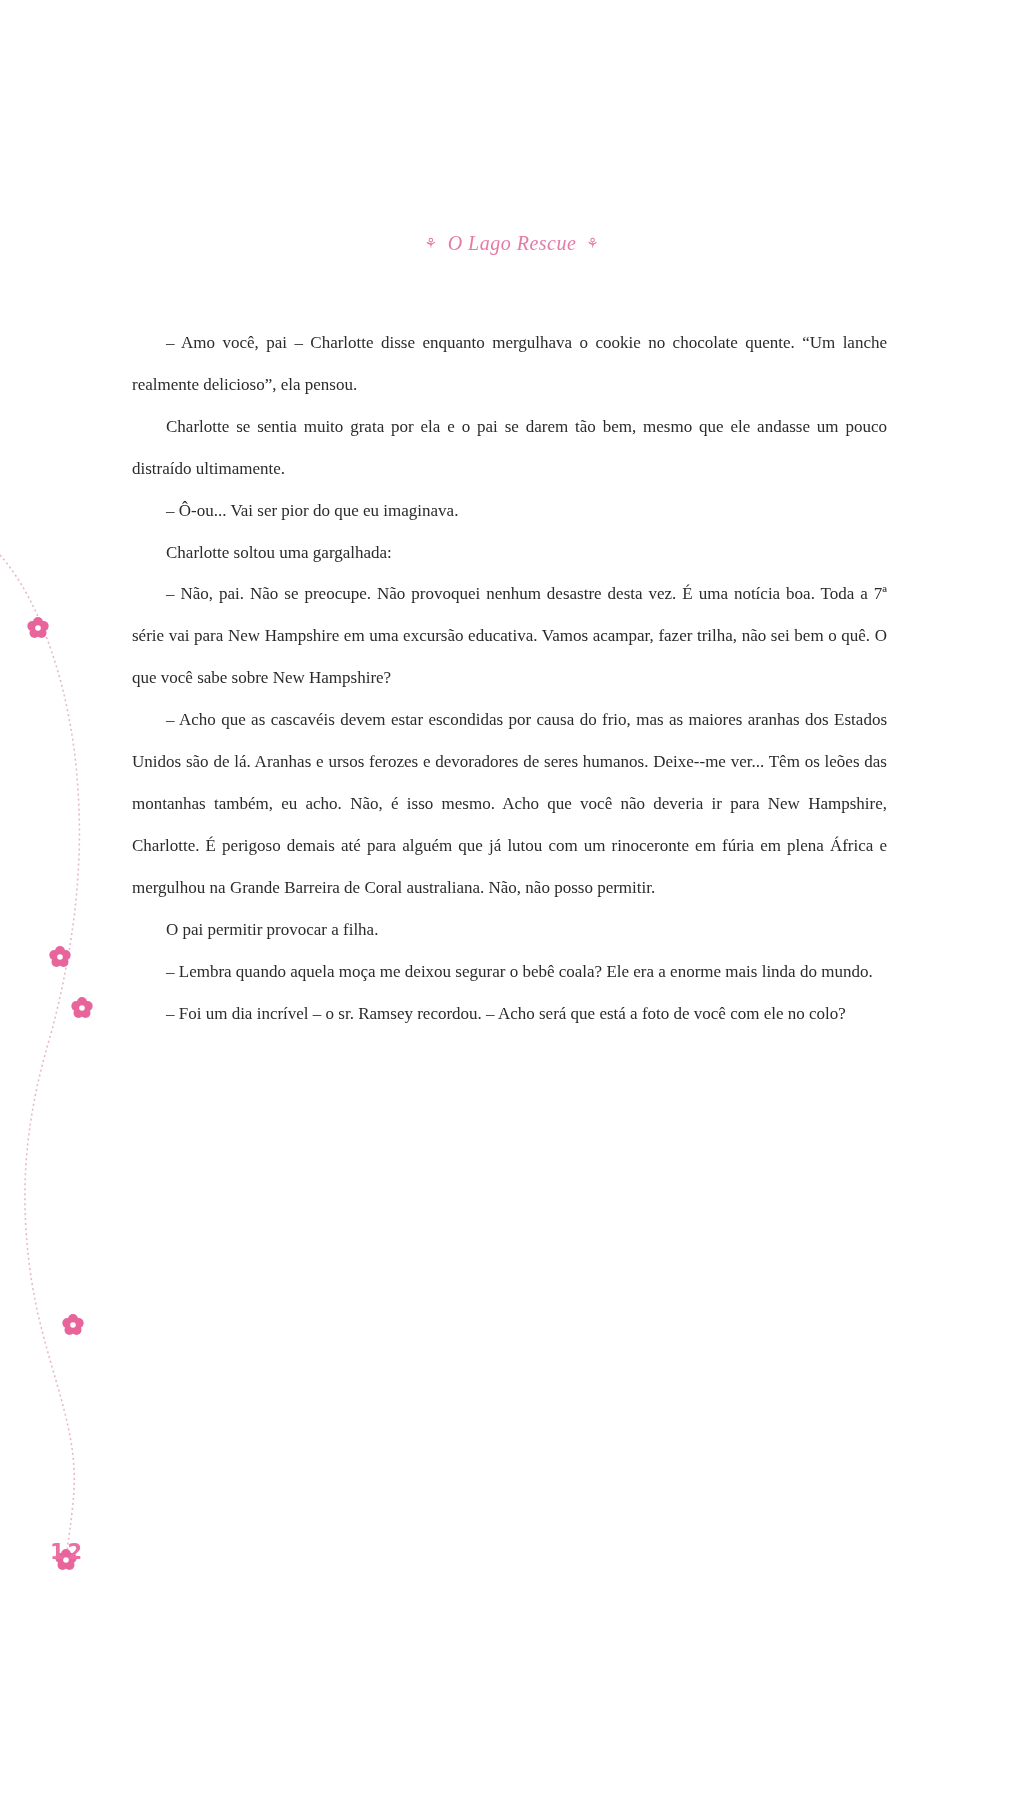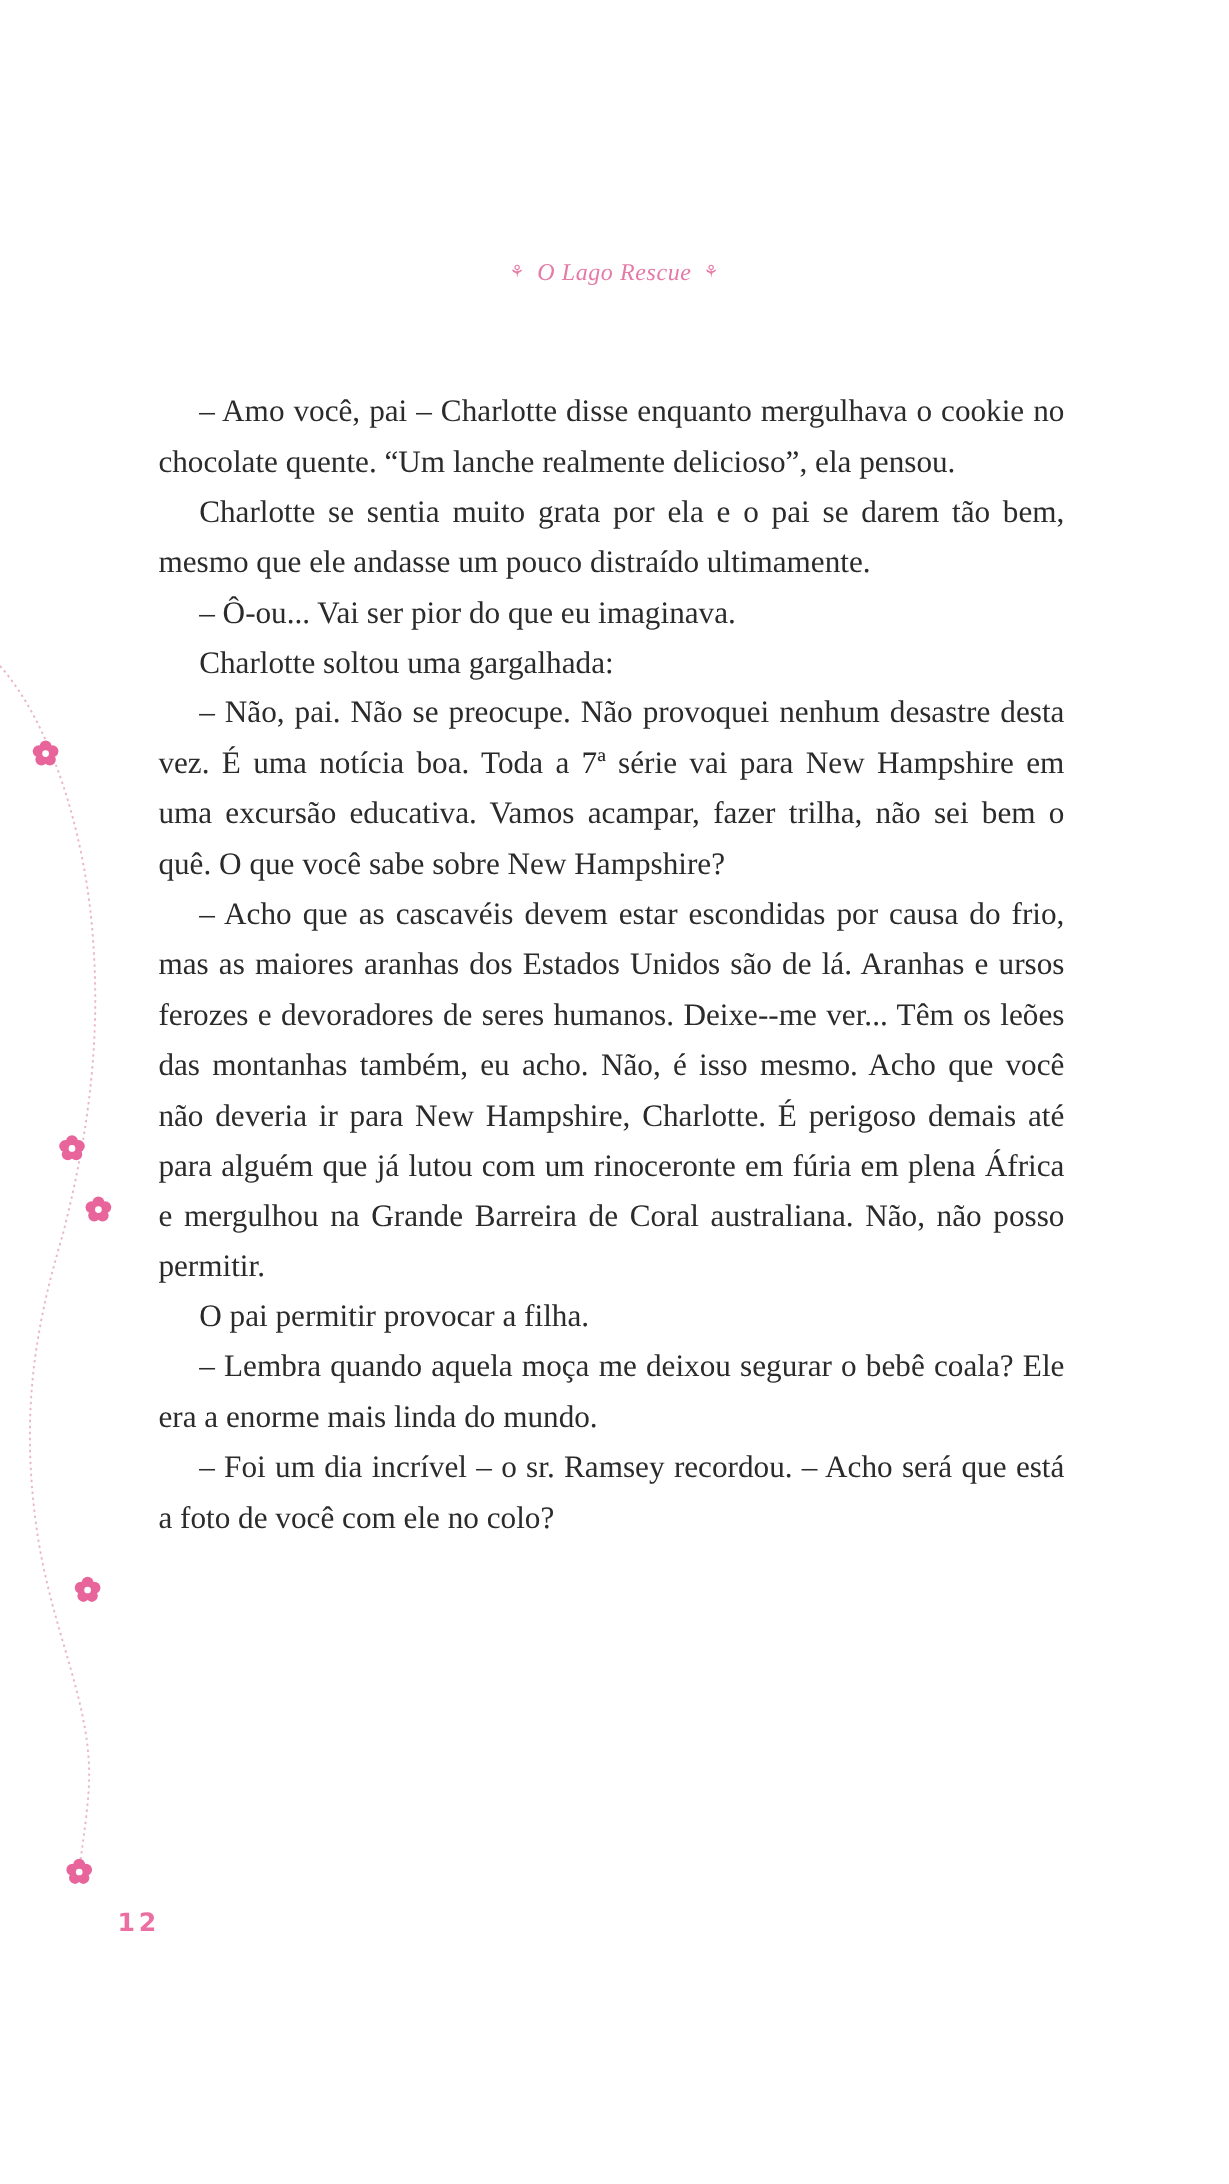--- a/index.html
+++ b/index.html
@@ -10,21 +10,21 @@
     body {
       width: 1024px;
       height: 1820px;
       position: relative;
       overflow: hidden;
       font-family: "DejaVu Serif", "Liberation Serif", serif;
       color: #2a2a2a;
     }
     .running-header {
       position: absolute;
-      top: 216px;
+      top: 232px;
       left: 0;
       width: 1024px;
       text-align: center;
       font-family: "Liberation Serif", serif;
       font-style: italic;
       font-size: 20px;
       color: #e57aa6;
       letter-spacing: 0.5px;
     }
     .running-header .orn {
@@ -35,44 +35,43 @@
     }
     .body-text {
       position: absolute;
       left: 132px;
       top: 322px;
       width: 755px;
     }
     .body-text p {
       margin: 0;
       font-family: "Liberation Serif", serif;
-      font-size: 26px;
+      font-size: 17px;
       line-height: 41.9px;
       text-align: justify;
       text-indent: 34px;
       color: #2b2b2b;
     }
     .vine {
       position: absolute;
       left: 0;
       top: 0;
       width: 140px;
       height: 1820px;
       pointer-events: none;
     }
     .page-number {
       position: absolute;
       left: 50px;
-      top: 1590px;
+      top: 1540px;
       font-family: "DejaVu Sans", sans-serif;
       font-size: 21px;
       font-weight: bold;
       color: #ec6fa3;
       letter-spacing: 3px;
-      margin-left: 48px;
     }
   </style>
 </head>
 <body>
 
 <div class="running-header">
   <span class="orn">⚘</span><span>O Lago Rescue</span><span class="orn">⚘</span>
 </div>
 
 <svg class="vine" viewBox="0 0 140 1820" xmlns="http://www.w3.org/2000/svg">

